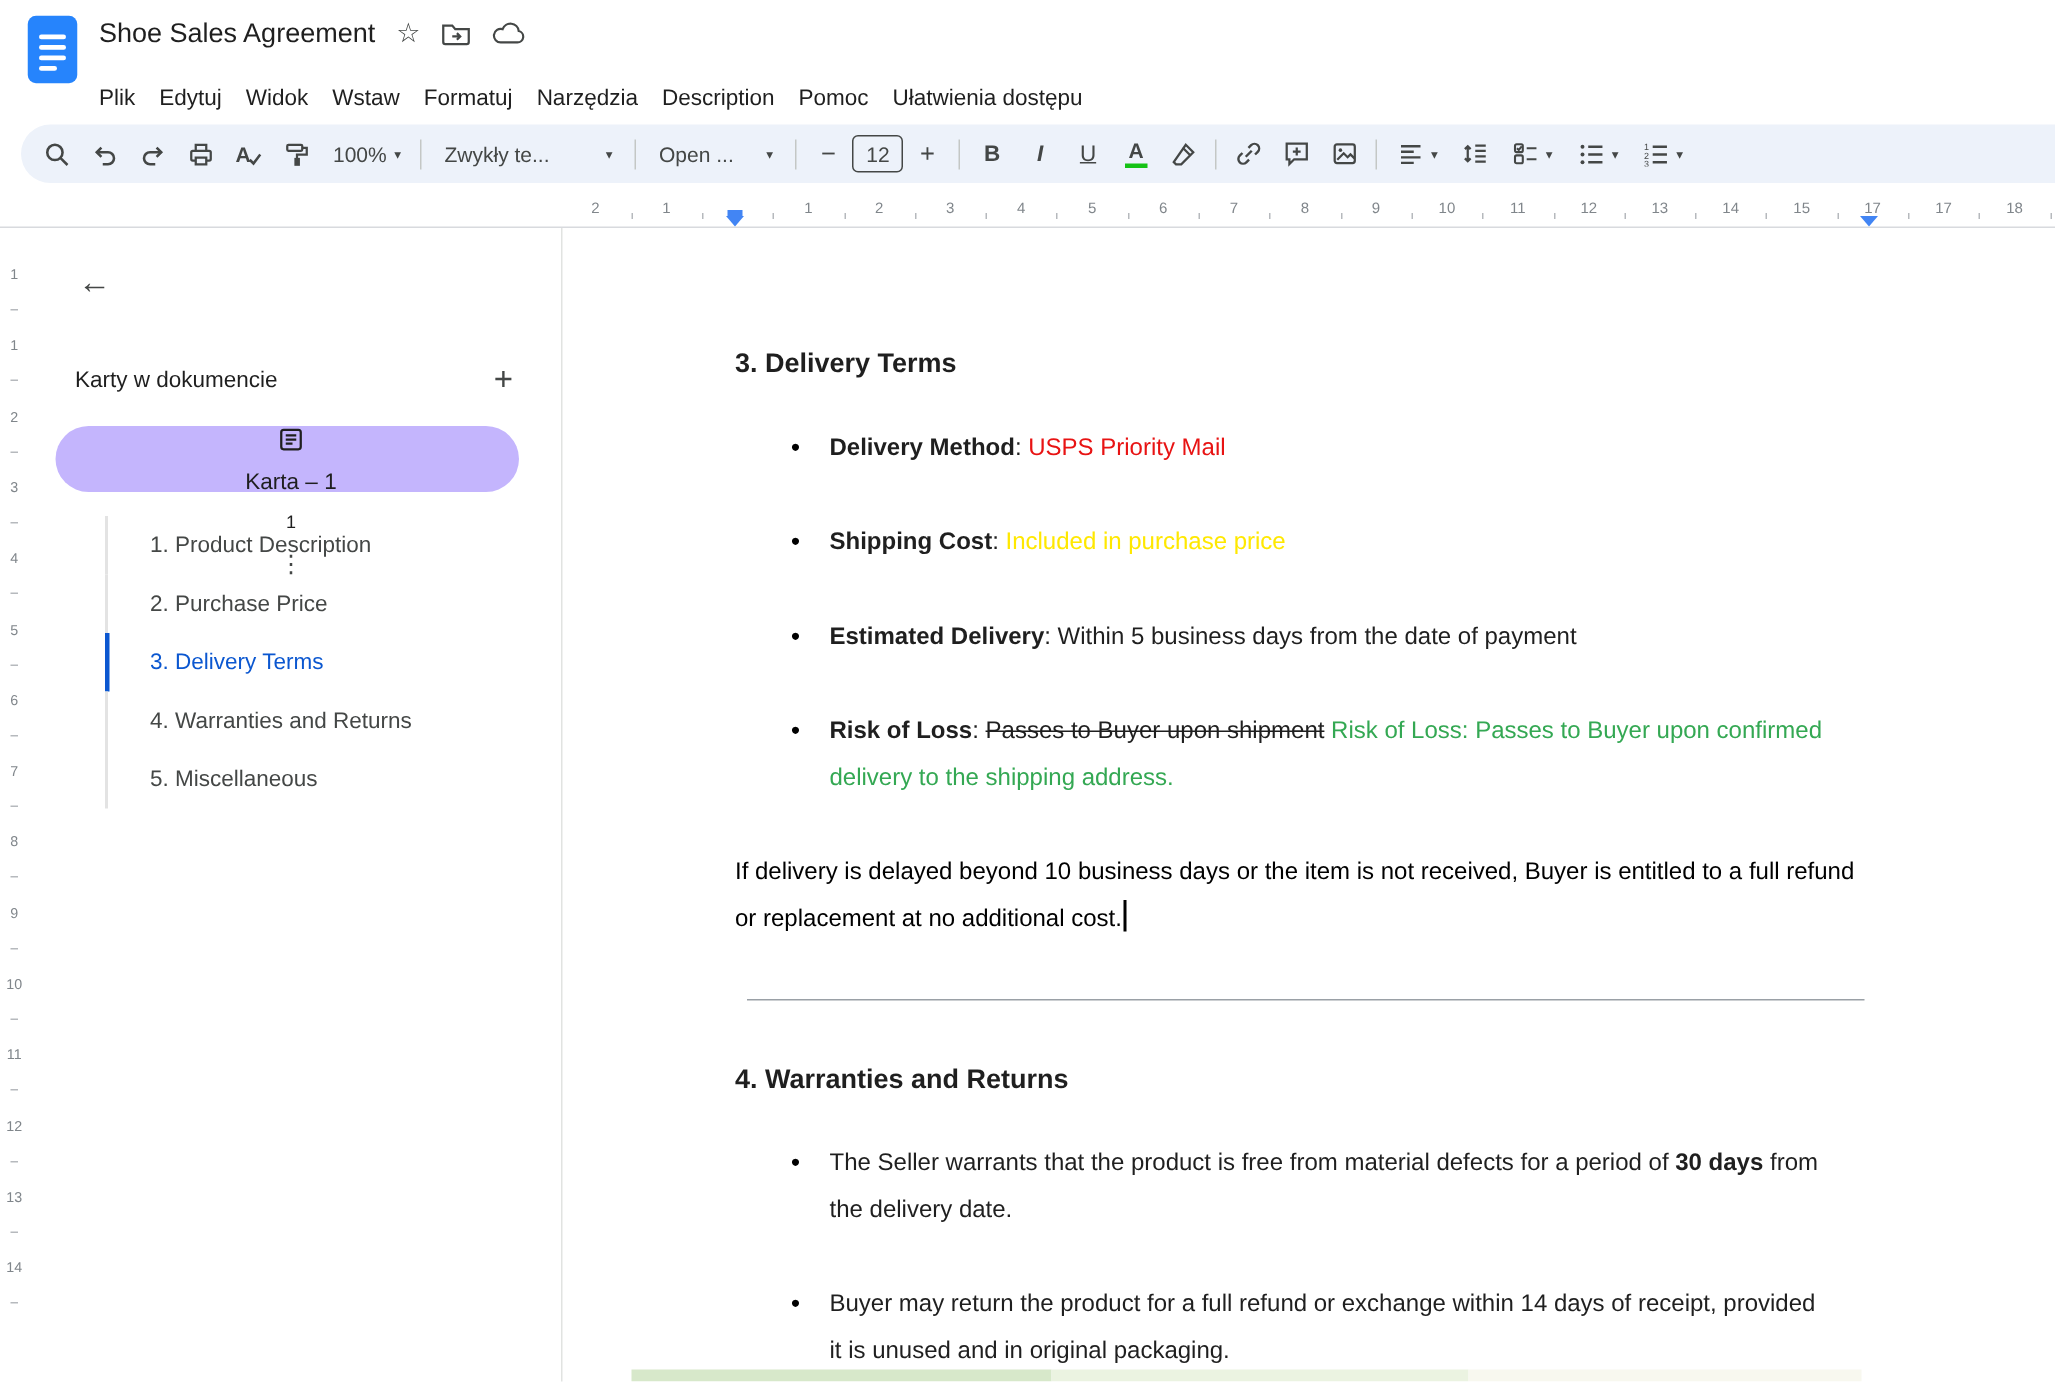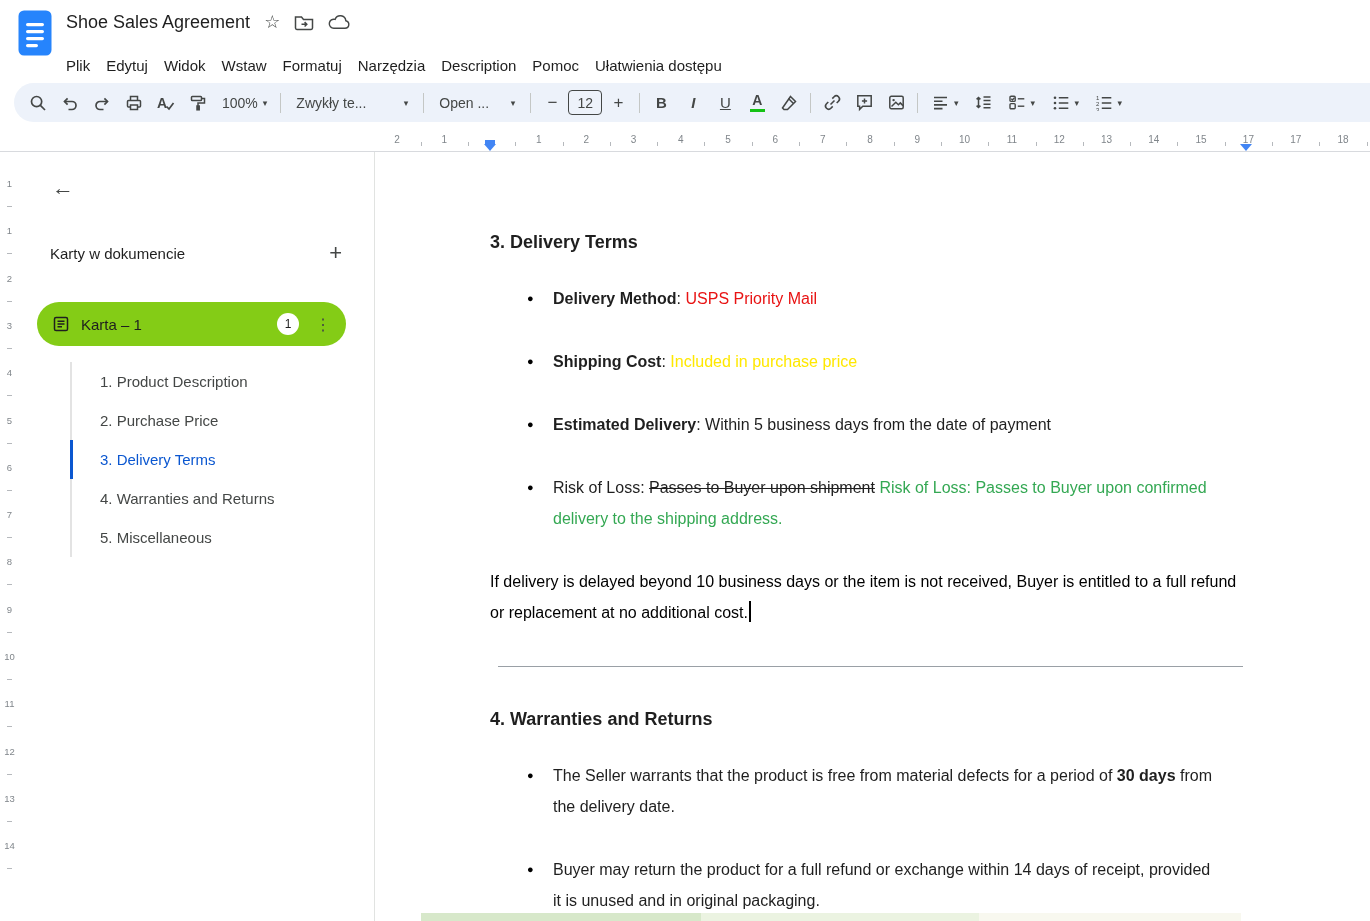--- a/index.html
+++ b/index.html
@@ -46,21 +46,21 @@
   .marker .cap { position:absolute; left:-5px; top:-11px; width:10px; height:4px; background:#4285f4; }
   .v-ruler { position:absolute; left:0; top:152px; bottom:0; width:19px; background:#fff; }
   .v-num { position:absolute; left:0; width:19px; text-align:center; font-size:9.5px; color:#80868b; }
   .v-tick { position:absolute; left:7px; width:5px; height:1px; background:#b6b9bd; }
 
   
   .sidebar { position:absolute; left:19px; top:152px; width:356px; bottom:0; background:#fff;
     border-right:1px solid #e1e3e1; padding:22px 28px 0 18px; }
   .back-btn { font-size:22px; color:#444746; margin-left:12px; cursor:pointer; width:28px; height:28px;
     display:flex; align-items:center; justify-content:center; border-radius:50%; }
-  .sb-header { display:flex; align-items:center; justify-content:space-between; margin:38px 0 36px; padding-left:13px; }
+  .sb-header { display:flex; align-items:center; justify-content:space-between; margin:38px 0 18px; padding-left:13px; }
   .sb-title { font-size:15px; font-weight:500; color:#1f1f1f; }
   .sb-add { font-size:22px; color:#444746; cursor:pointer; font-weight:400; padding:0 4px; }
   .tab-row { height:44px; border-radius:22px; display:flex; align-items:center; gap:11px; padding:0 10px 0 15px; cursor:pointer; }
   .tab-label { flex:1; font-size:15px; color:#1f1f1f; }
   .tab-badge { width:22px; height:22px; border-radius:50%; background:#fff; display:flex; align-items:center;
     justify-content:center; font-size:12px; color:#1f1f1f; }
   .tab-kebab { font-size:16px; color:#444746; cursor:pointer; padding:0 5px; }
   .outline { margin-left:33px; margin-top:16px; position:relative; }
   .outline-item { position:relative; font-size:15px; color:#444746; padding:11px 0 11px 28px; cursor:pointer; border-left:2px solid #e3e3e3; }
   .outline-item.active { color:#0b57d0; border-left:3px solid #0b57d0; padding-left:27px; }
@@ -345,21 +345,21 @@
     <span class="v-num" style="top: 688.2px;">14</span>
     <span class="v-tick" style="top: 716.2px;"></span>
   </div>
 
 <aside class="sidebar">
   <div class="back-btn">←</div>
   <div class="sb-header">
     <span class="sb-title">Karty w dokumencie</span>
     <span class="sb-add">+</span>
   </div>
-  <div class="tab-row" style="background:#84cc16;">
+  <div class="tab-row" style="background:#c4b5fd;flex-direction:column;">
     <span>
       <svg class="icon" width="18" height="18" viewBox="0 0 18 18" fill="none" stroke="#1f1f1f" stroke-width="1.5">
         <rect x="2.5" y="2.5" width="13" height="13" rx="1.6"></rect>
         <path d="M5.5 6.2 h7 M5.5 9 h7 M5.5 11.8 h4.5"></path>
       </svg>
     </span>
     <span class="tab-label">Karta – 1</span>
     <span class="tab-badge">1</span>
     <span class="tab-kebab">⋮</span>
   </div>
@@ -372,21 +372,21 @@
     </div>
 </aside>
 
 <main class="docarea">
   <div class="doc-content">
       <div class="doc-heading">3. Delivery Terms</div>
       <ul class="doc-bullets">
         <li><span style="font-weight: 700;">Delivery Method</span><span>: </span><span style="color: rgb(232, 19, 19);">USPS Priority Mail</span></li>
         <li><span style="font-weight: 700;">Shipping Cost</span><span>: </span><span style="color: rgb(255, 232, 0);">Included in purchase price</span></li>
         <li><span style="font-weight: 700;">Estimated Delivery</span><span>: Within 5 business days from the date of payment</span></li>
-        <li><span style="font-weight: 400;">Risk of Loss</span><span>: </span><span style="text-decoration: line-through;">Passes to Buyer upon shipment</span><span> </span><span style="color: rgb(52, 168, 83);">Risk of Loss: Passes to Buyer upon confirmed delivery to the shipping address.</span></li>
+        <li><span style="font-weight: 700;">Risk of Loss</span><span>: </span><span style="text-decoration: line-through;">Passes to Buyer upon shipment</span><span> </span><span style="color: rgb(52, 168, 83);">Risk of Loss: Passes to Buyer upon confirmed delivery to the shipping address.</span></li>
       </ul>
       <p class="doc-paragraph"><span style="color: #000000;">If delivery is delayed beyond 10 business days or the item is not received, Buyer is entitled to a full refund or replacement at no additional cost.</span><span class="caret"></span></p>
       <div class="doc-divider"></div>
       <div class="doc-heading">4. Warranties and Returns</div>
       <ul class="doc-bullets">
         <li><span>The Seller warrants that the product is free from material defects for a period of </span><span style="font-weight: 700;">30 days</span><span> from the delivery date.</span></li>
         <li><span>Buyer may return the product for a full refund or exchange within 14 days of receipt, provided it is unused and in original packaging.</span></li>
       </ul>
     </div>
   <div class="strip" style="left:45px;width:280px;background:#d7e8ca;"></div>

